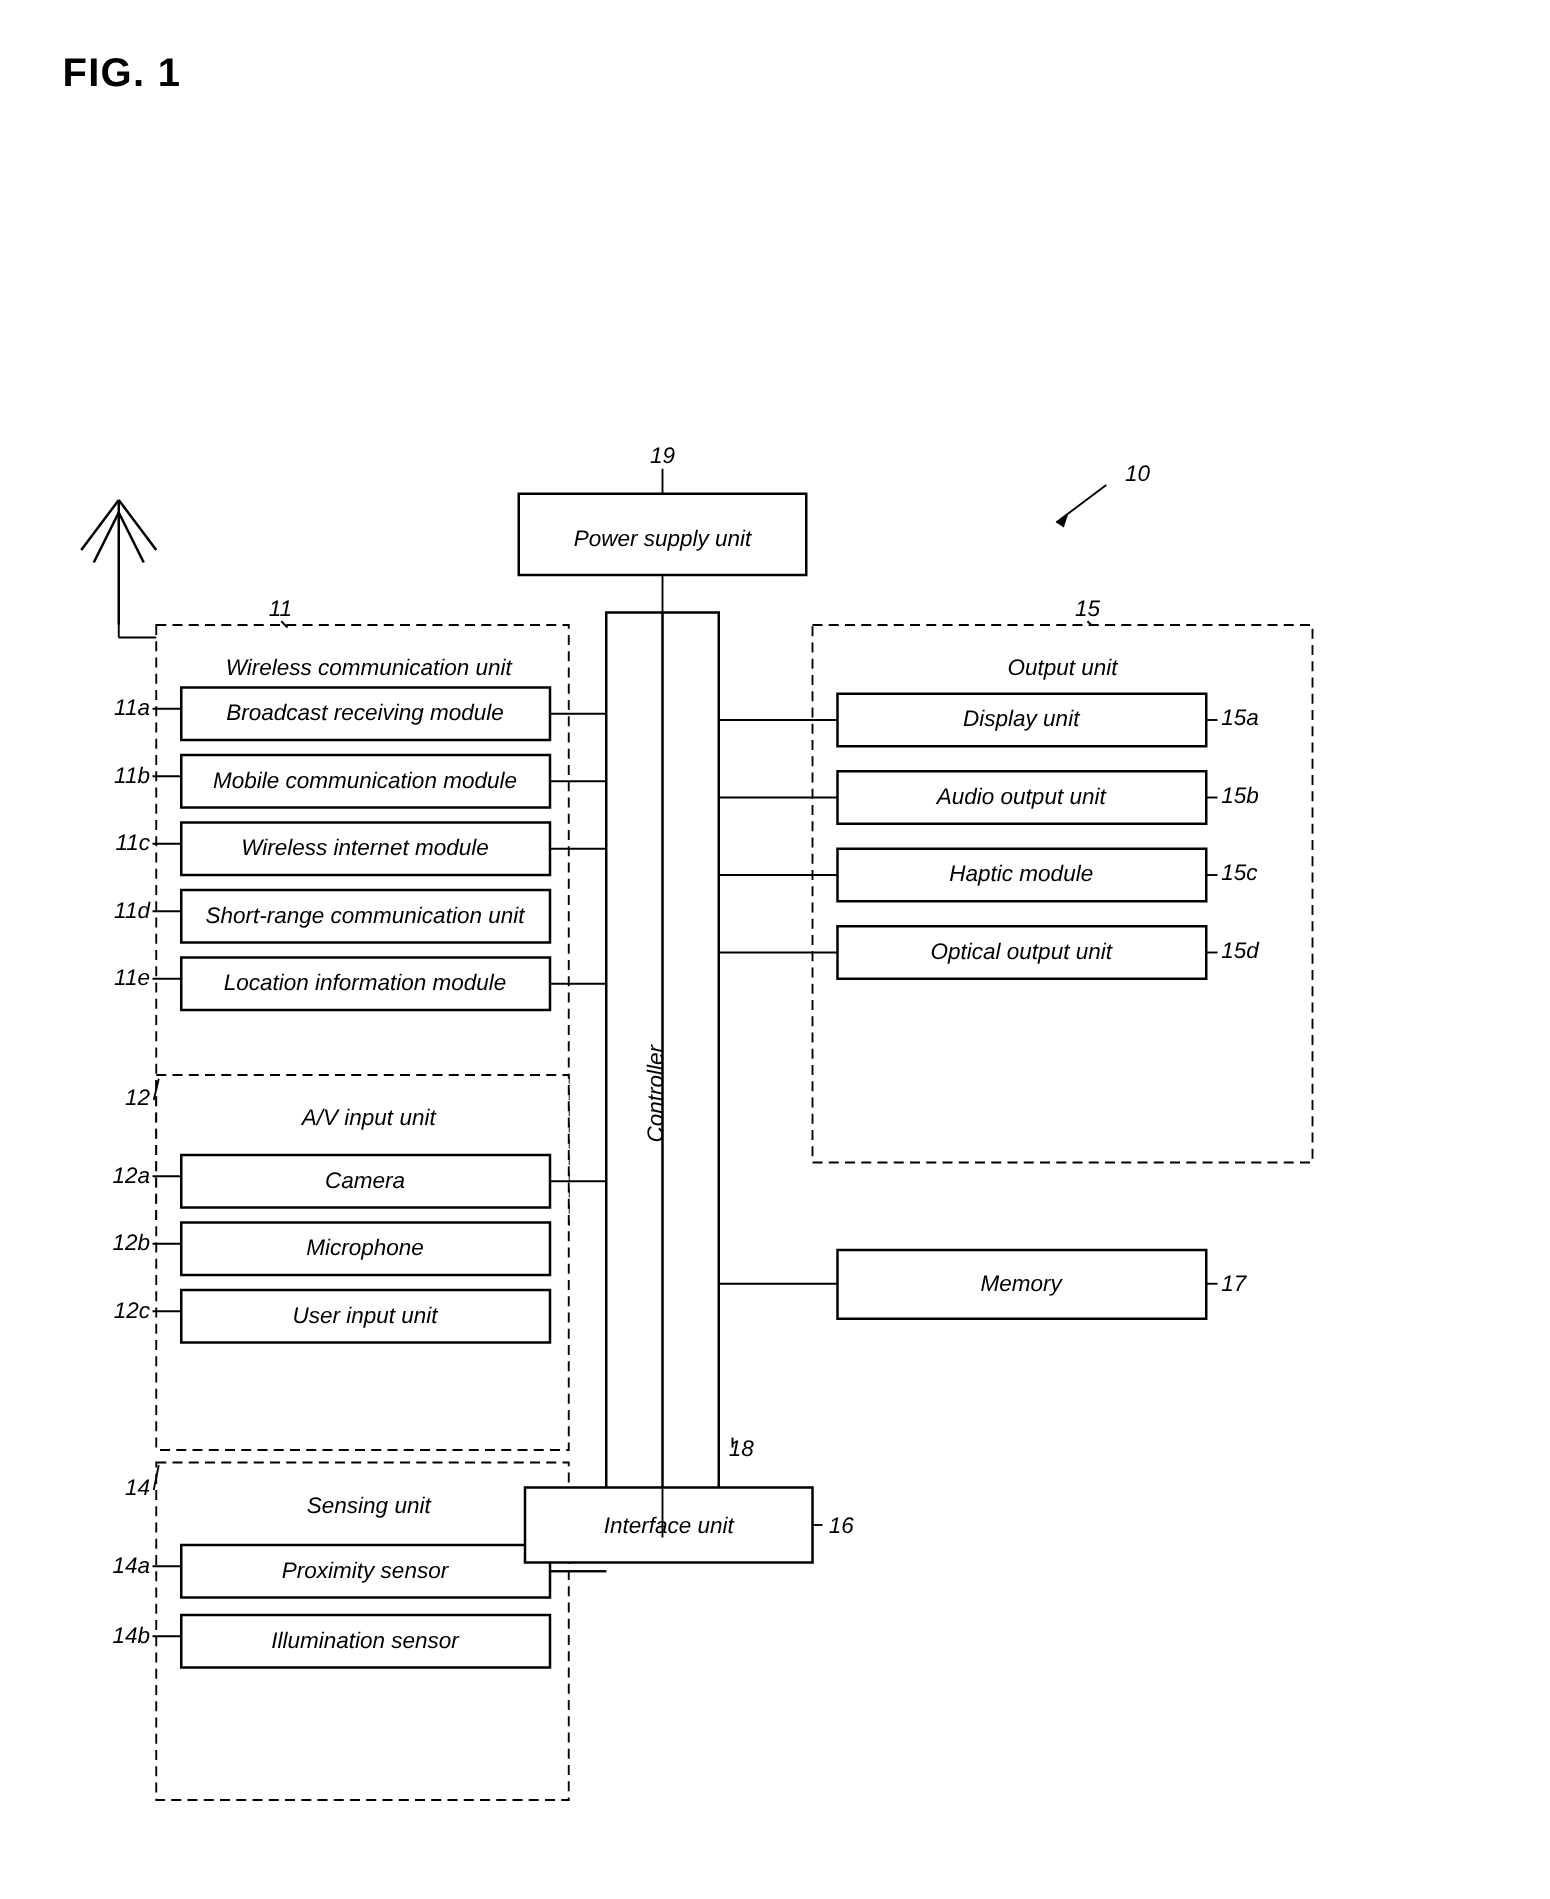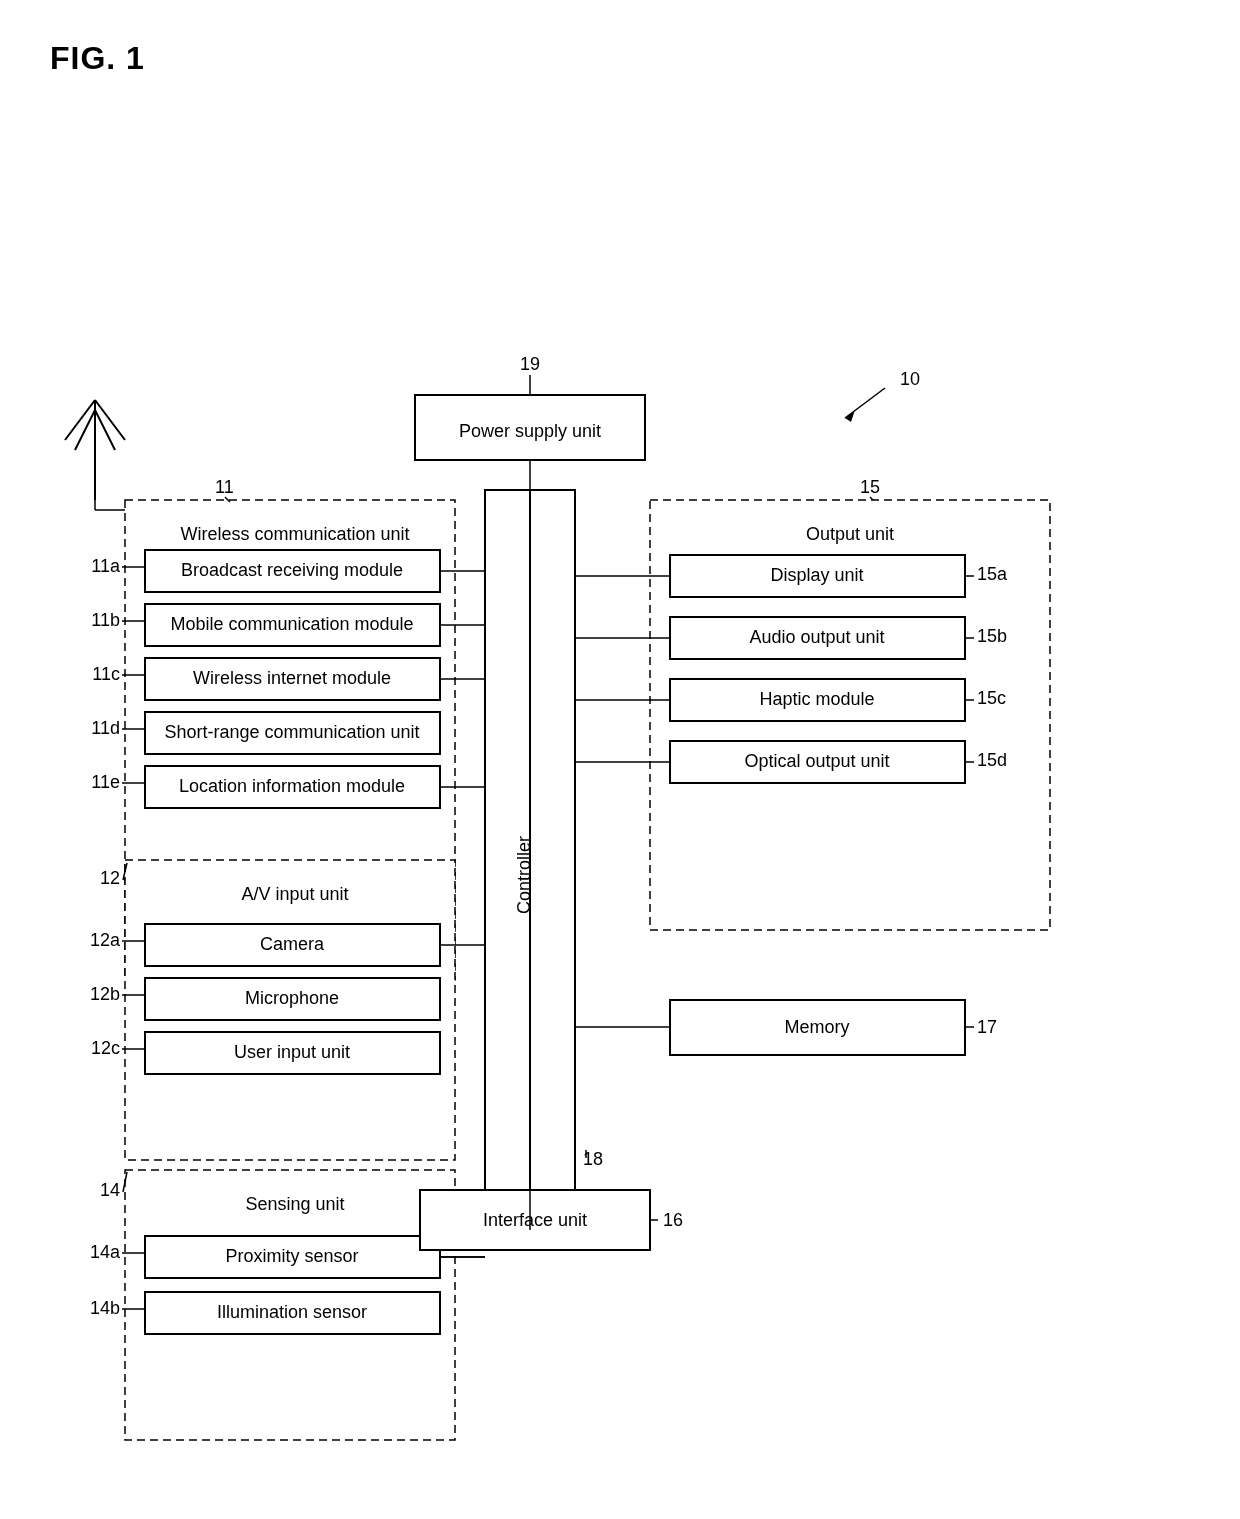--- a/index.html
+++ b/index.html
@@ -22,20 +22,21 @@
       text-align: right;
     }
 
     
     .diagram-container {
       position: absolute;
       top: 110px;
       left: 30px;
       width: 1180px;
       height: 1380px;
+      font-style: italic;
     }
 
     svg {
       width: 100%;
       height: 100%;
     }
 
     
     .box {
       fill: white;

